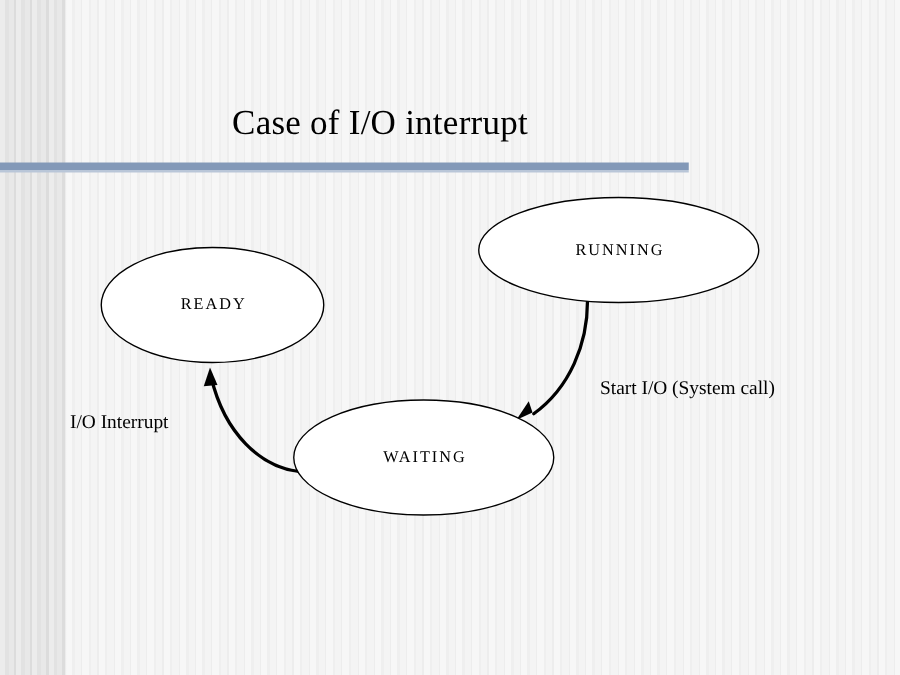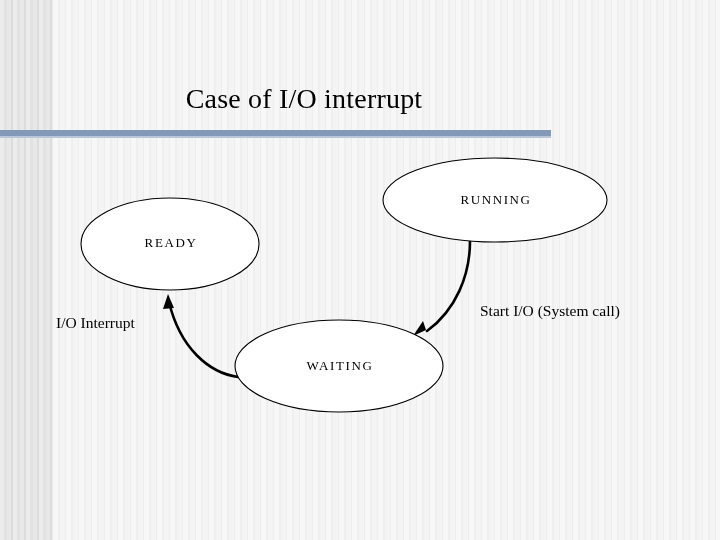--- a/index.html
+++ b/index.html
@@ -119,21 +119,21 @@
 
   
   .edge-label {
     position: absolute;
     font-size: 15.5px;
     color: #000000;
     white-space: nowrap;
     line-height: 18px;
   }
   #label-start-io { left: 480px; top: 302px; }
-  #label-io-interrupt { left: 56px; top: 314px; font-family: Liberation Serif, serif; }
+  #label-io-interrupt { left: 56px; top: 329px; font-family: Liberation Serif, serif; }
 </style>
 </head>
 <body>
 
 <div id="slide">
 
   <div class="bg-stripes-left"></div>
   <div class="bg-stripes-right"></div>
 
   <div class="title">Case of I/O interrupt</div>

